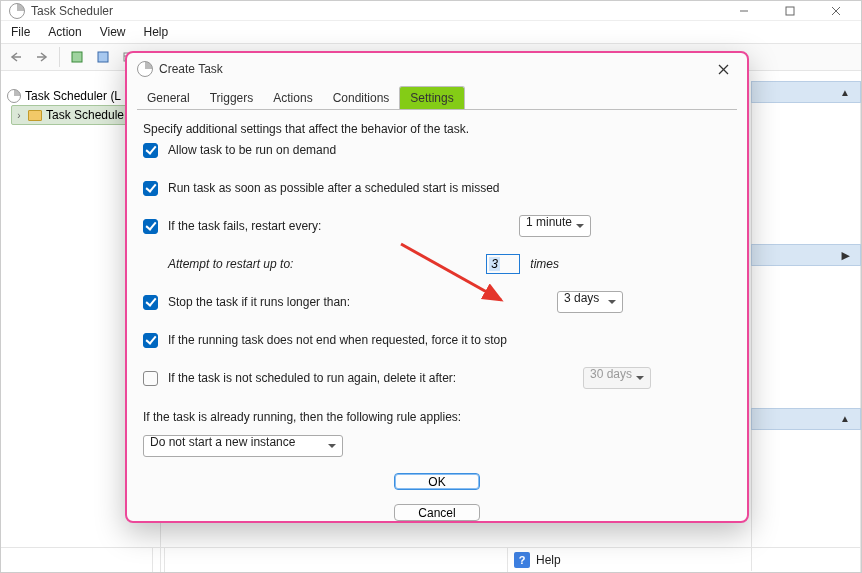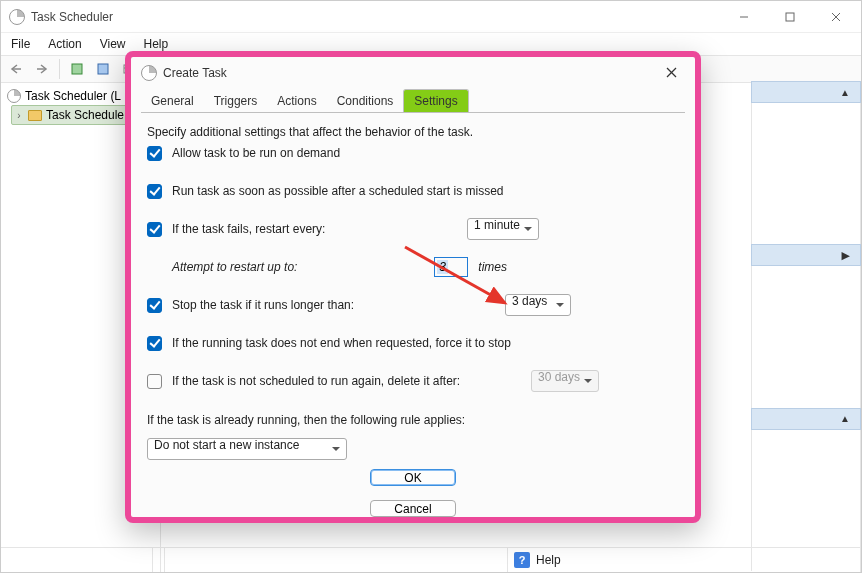--- a/index.html
+++ b/index.html
@@ -2,21 +2,21 @@
 <html><head>
 <meta charset="utf-8">
 <style>
   * { box-sizing: border-box; font-family: "Segoe UI", Tahoma, sans-serif; }
   html,body { margin:0; padding:0; }
   .window {
     width:862px; height:573px; background:#fff;
     border:1px solid #ccc; position:relative; overflow:hidden;
   }
   .titlebar {
-    height:32px; display:flex; align-items:center; padding:0 2px 0 8px;
+    height:20px; display:flex; align-items:center; padding:0 2px 0 8px;
     font-size:12px; color:#444; justify-content:space-between;
     border-bottom:1px solid #eee;
   }
   .titlebar-left { display:flex; align-items:center; gap:6px; }
   .title-icon {
     width:16px; height:16px; border-radius:50%;
     background:conic-gradient(#bbb 0 25%, #fff 25% 100%);
     border:1px solid #999;
   }
   .win-controls { display:flex; }
@@ -79,22 +79,22 @@
     font-size:12px; color:#222;
   }
   .help-icon {
     width:16px; height:16px; background:#3d7fe0; color:#fff; display:flex;
     align-items:center; justify-content:center; font-size:11px; font-weight:bold;
     border-radius:2px;
   }
 
   
   .modal {
-    position:absolute; left:124px; top:50px; width:576px; height:472px;
-    background:#fbfbfb; border:6px solid #ec4899; border-radius:8px;
+    position:absolute; left:124px; top:50px; width:624px; height:472px;
+    background:#fbfbfb; border:2px solid #ec4899; border-radius:8px;
     box-shadow:0 10px 30px rgba(0,0,0,0.25);
     display:flex; flex-direction:column;
   }
   .modal-title {
     height:32px; display:flex; align-items:center; justify-content:space-between;
     padding:0 10px; font-size:12px; color:#333;
   }
   .modal-title-left { display:flex; gap:6px; align-items:center;}
   .close-x {
     width:28px; height:24px; display:flex; align-items:center; justify-content:center;

